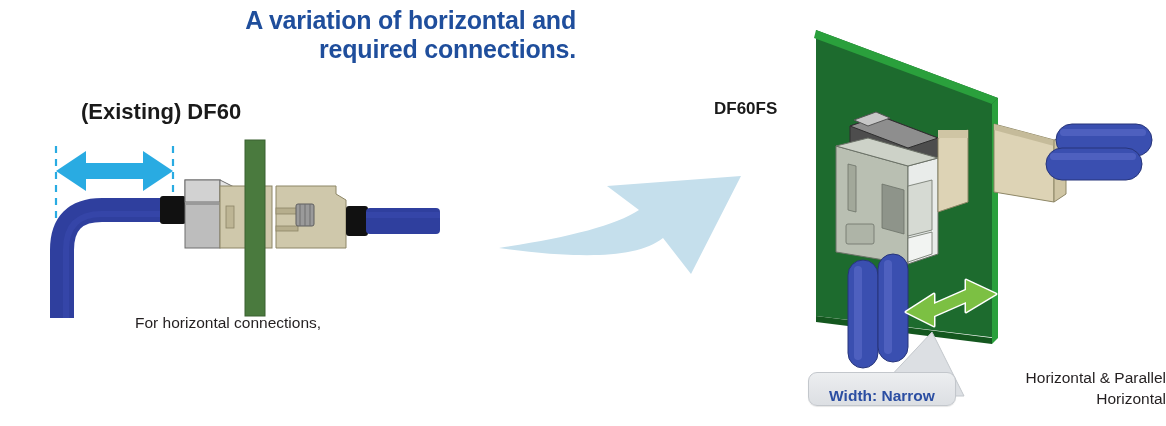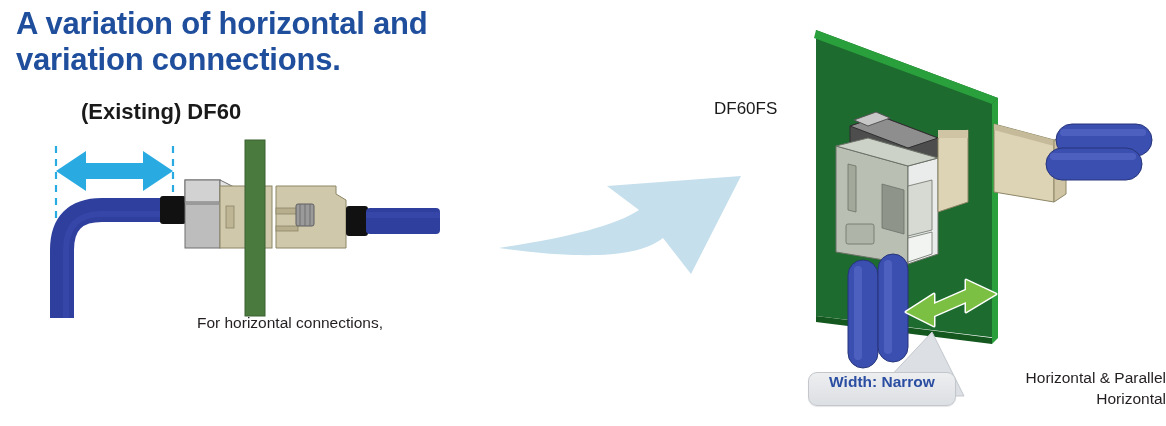--- a/index.html
+++ b/index.html
@@ -1,52 +1,52 @@
 <!DOCTYPE html>
 <html><head>
 <meta charset="utf-8">
 <style>
   html,body{margin:0;padding:0;background:#ffffff;}
   body{width:1166px;height:426px;position:relative;overflow:hidden;
        font-family:"Liberation Sans","DejaVu Sans",sans-serif;color:#231f20;}
   .stage{position:absolute;inset:0;}
 
   .title{position:absolute;left:16px;top:6px;width:560px;
-         font-size:31px;font-weight:bold;line-height:1.15;
-         color:#1f4e9c;letter-spacing:-0.2px;}
+         font-size:25px;font-weight:bold;line-height:1.15;
+         color:#1f4e9c;letter-spacing:-0.2px;text-align:right;}
 
   .lbl-left{position:absolute;left:81px;top:99px;font-size:22px;font-weight:bold;color:#1a1a1a;}
-  .lbl-right{position:absolute;left:714px;top:99px;font-size:17px;font-weight:normal;color:#1a1a1a;}
+  .lbl-right{position:absolute;left:714px;top:99px;font-size:17px;font-weight:bold;color:#1a1a1a;}
 
-  .cap-left{position:absolute;left:135px;top:313px;width:310px;text-align:center;
+  .cap-left{position:absolute;left:135px;top:313px;width:310px;
             font-size:15.5px;line-height:1.35;color:#231f20;}
   .cap-right{position:absolute;left:960px;top:368px;width:206px;text-align:right;
              font-size:15.5px;line-height:1.35;color:#231f20;}
 
   .badge{position:absolute;left:808px;top:372px;width:146px;height:32px;
-         display:flex;align-items:flex-start;justify-content:center;
+         display:flex;align-items:flex-end;justify-content:center;
          background:linear-gradient(#eceef0,#dcdfe3);
          border:1px solid #c3c7cc;border-radius:9px;
          font-size:15.5px;font-weight:bold;color:#2b4ea2;
          box-shadow:0 1px 1px rgba(0,0,0,.10);}
 
   svg{position:absolute;left:0;top:0;overflow:visible;}
   .svg-left{left:40px;top:138px;}
   .svg-mid{left:495px;top:168px;}
   .svg-right{left:808px;top:16px;}
   .svg-callout{left:868px;top:330px;}
 </style>
 </head>
 <body>
 
 <div class="stage">
 
   <div class="title">
     <div>A variation of horizontal and</div>
-    <div>variation connections.</div>
+    <div>required connections.</div>
   </div>
 
   <div class="lbl-left">(Existing) DF60</div>
 
   <svg class="svg-left" width="400" height="180" viewBox="0 0 400 180">
 
     <line x1="16" y1="8" x2="16" y2="178" stroke="#29abe2" stroke-width="2.2" stroke-dasharray="7 6"></line>
     <line x1="133" y1="8" x2="133" y2="62" stroke="#29abe2" stroke-width="2.2" stroke-dasharray="7 6"></line>
 
     <g>

